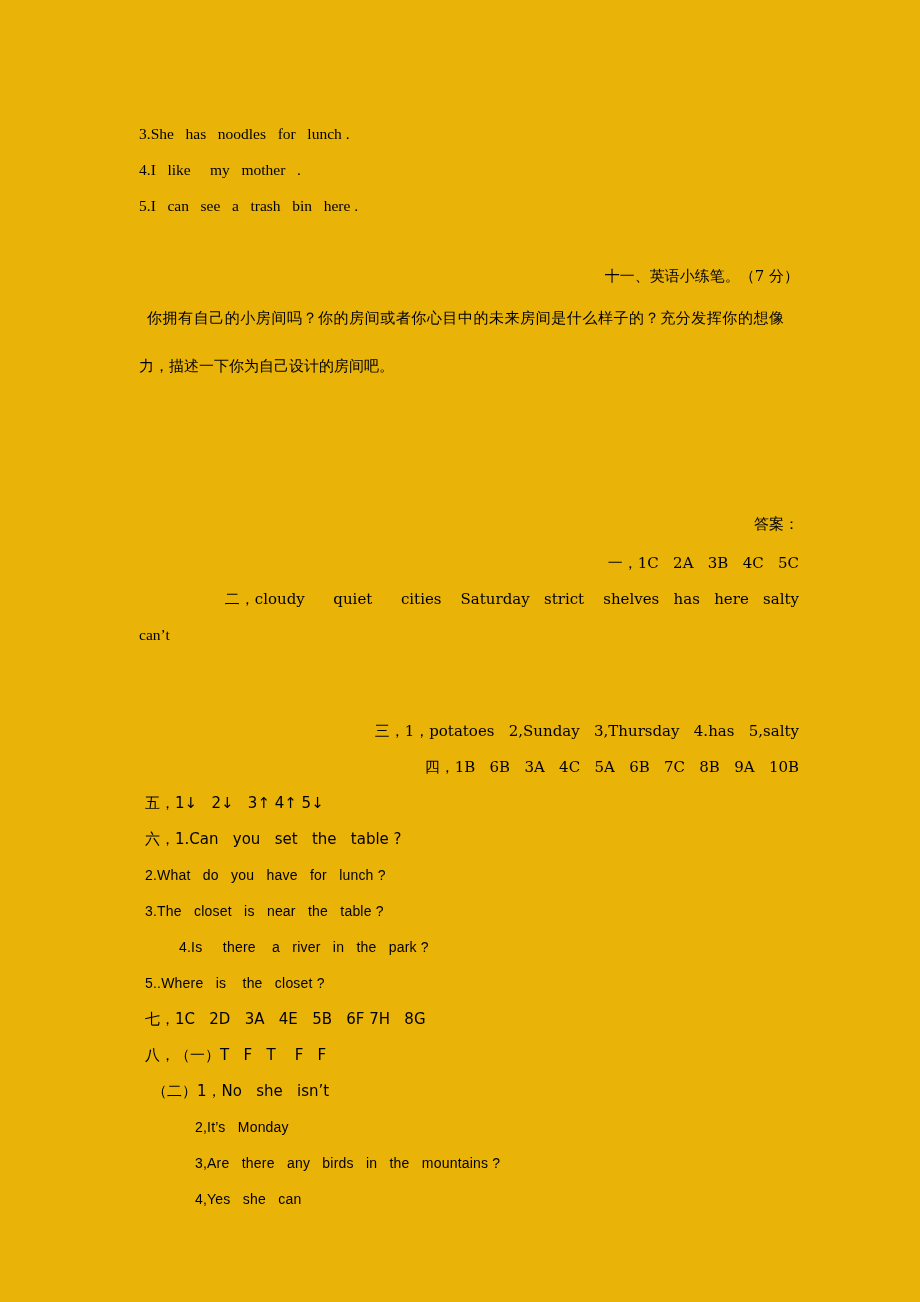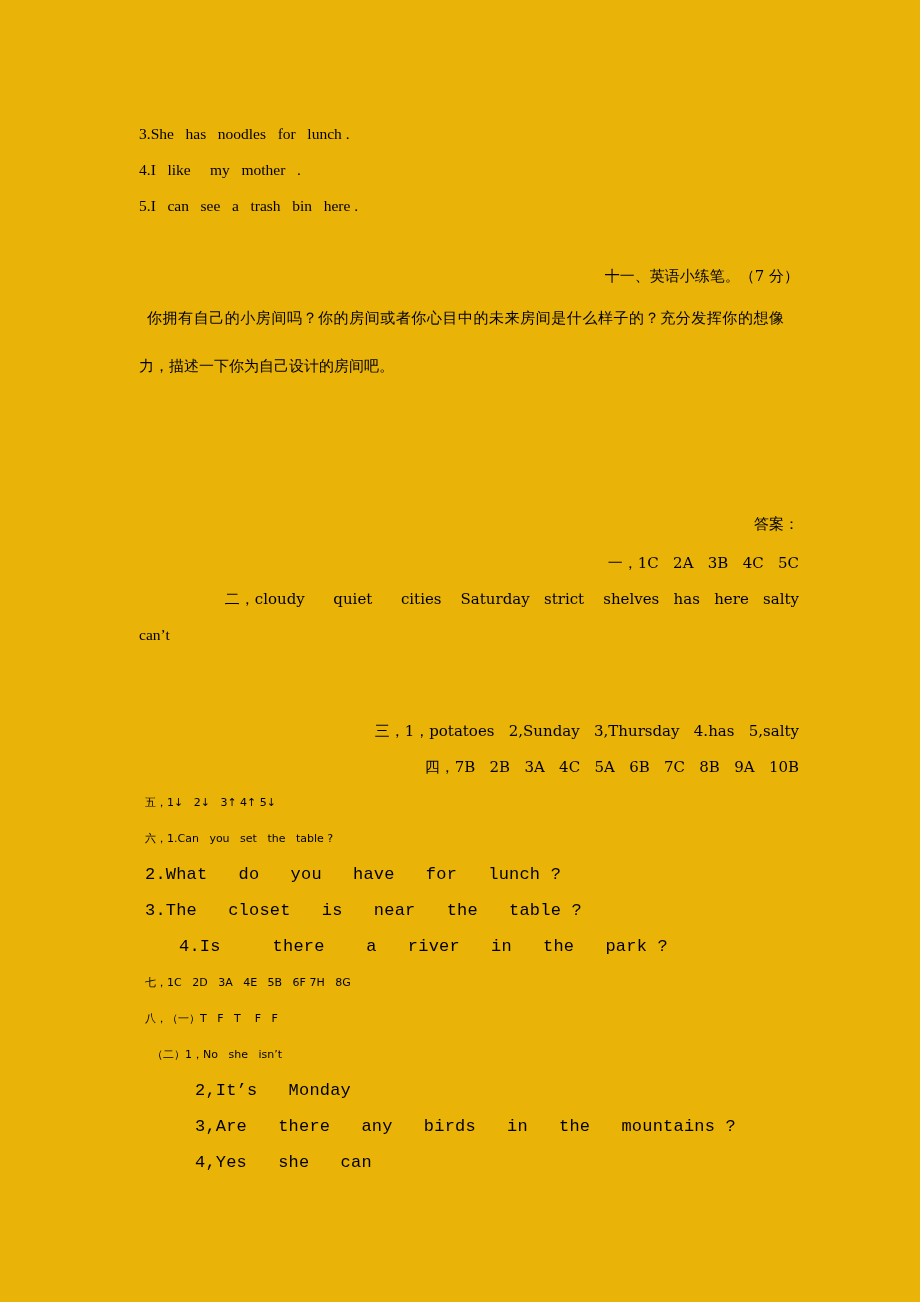--- a/index.html
+++ b/index.html
@@ -34,28 +34,28 @@
   }
 
   
   .serif {
     font-family: "Liberation Serif", "DejaVu Serif", serif;
     font-size: 15.5px;
   }
 
   
   .sans {
-    font-family: Liberation Mono, monospace;
-    font-size: 17px;
+    font-family: Liberation Sans, sans-serif;
+    font-size: 14px;
     letter-spacing: 0.2px;
   }
 
   .cn {
     font-family: "DejaVu Sans", "Liberation Sans", sans-serif;
-    font-size: 11px;
+    font-size: 15px;
   }
 
   .cn-serif {
     font-family: "DejaVu Serif", "Liberation Serif", serif;
     font-size: 15px;
     text-align: right;
   }
 
   .indent-1 { padding-left: 6px; }
   .indent-sub { padding-left: 56px; }
@@ -100,26 +100,27 @@
   </div>
 
   <div class="blk" style="top:545px;">
     <div class="line cn-serif indent-1">一，1C   2A   3B   4C   5C</div>
     <div class="line cn-serif indent-1">二，cloudy      quiet      cities    Saturday   strict    shelves   has   here   salty</div>
     <div class="line serif" style="padding-left:0;">can’t</div>
   </div>
 
   <div class="blk" style="top:713px;">
     <div class="line cn-serif indent-1">三，1，potatoes   2,Sunday   3,Thursday   4.has   5,salty</div>
-    <div class="line cn-serif indent-1">四，7B   2B   3A   4C   5A   6B   7C   8B   9A   10B</div>
+    <div class="line cn-serif indent-1">四，1B   6B   3A   4C   5A   6B   7C   8B   9A   10B</div>
     <div class="line cn indent-1">五，1↓   2↓   3↑ 4↑ 5↓</div>
     <div class="line cn indent-1">六，1.Can   you   set   the   table ?</div>
     <div class="line sans" style="padding-left:6px;">2.What   do   you   have   for   lunch ?</div>
     <div class="line sans" style="padding-left:6px;">3.The   closet   is   near   the   table ?</div>
     <div class="line sans" style="padding-left:6px;margin-left:34px;">4.Is     there    a   river   in   the   park ?</div>
+    <div class="line sans" style="padding-left:6px;">5..Where   is    the   closet ?</div>
     <div class="line cn indent-1">七，1C   2D   3A   4E   5B   6F 7H   8G</div>
     <div class="line cn indent-1">八，（一）T   F   T    F   F</div>
     <div class="line cn" style="padding-left:0px;margin-left:13px;">（二）1，No   she   isn’t</div>
     <div class="line sans indent-sub">2,It’s   Monday</div>
     <div class="line sans indent-sub">3,Are   there   any   birds   in   the   mountains ?</div>
     <div class="line sans indent-sub">4,Yes   she   can</div>
   </div>
 
 </div>
 

